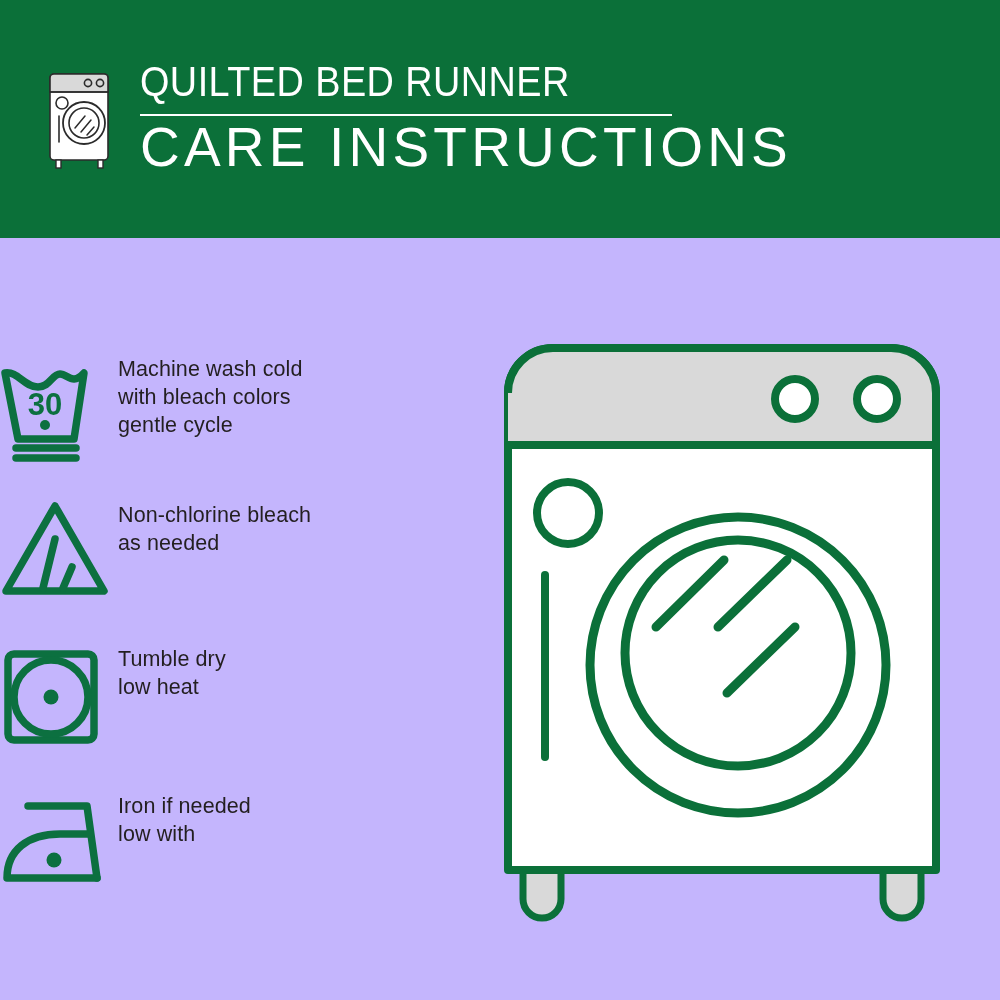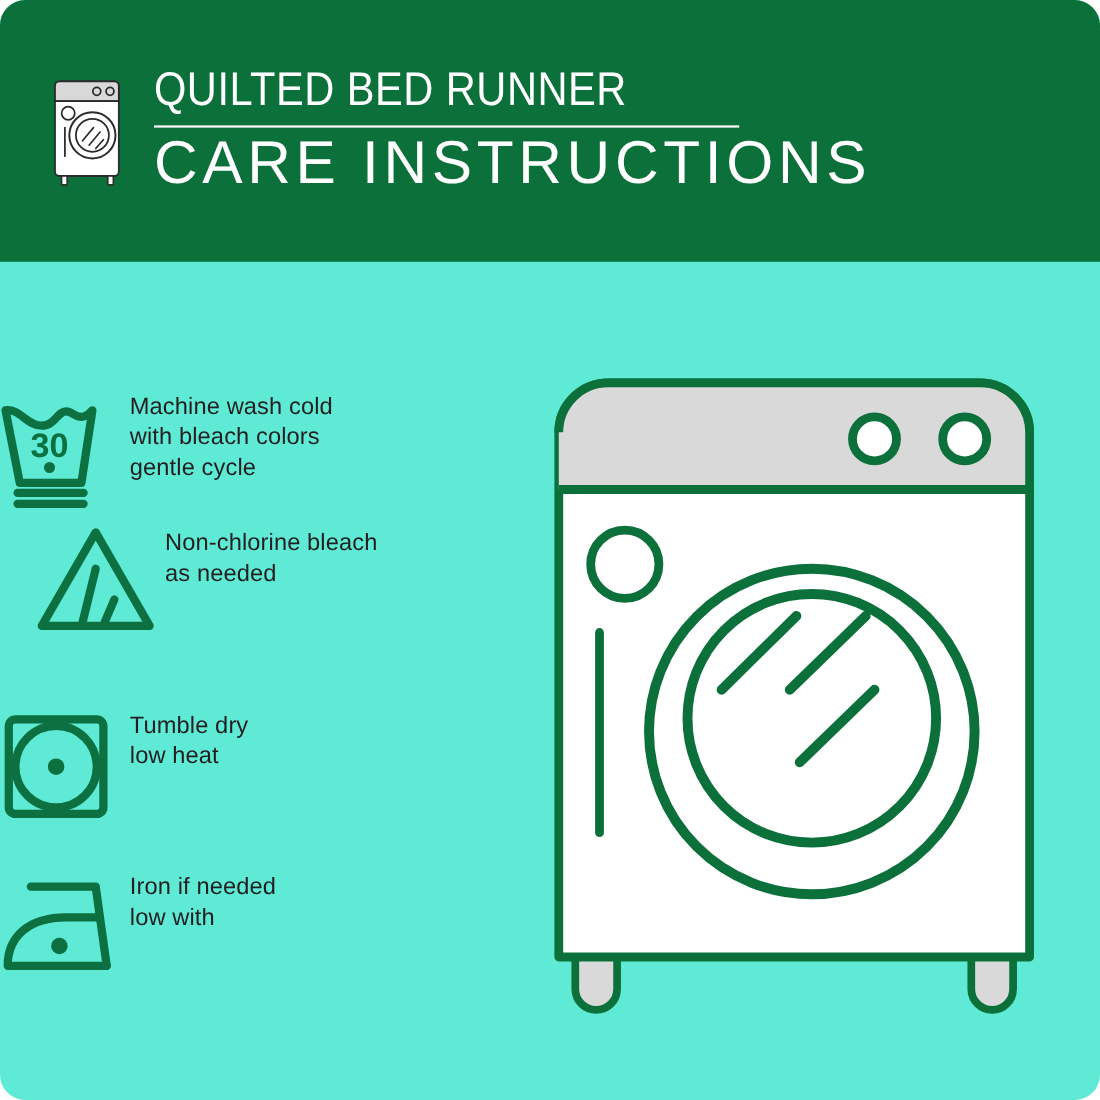--- a/index.html
+++ b/index.html
@@ -8,23 +8,22 @@
     padding: 0;
     background: #ffffff;
   }
   body {
     font-family: "Liberation Sans", sans-serif;
   }
   #page {
     position: relative;
     width: 1000px;
     height: 1000px;
-    background: #5eead4;
+    background: #c4b5fd;
     overflow: hidden;
-    border-radius: 23px;
   }
 
   
   #header-band {
     position: absolute;
     left: 0;
     top: 0;
     width: 1000px;
     height: 238px;
     background: #0b7039;
@@ -99,21 +98,21 @@
     color: #231f20;
     font-size: 21.5px;
     line-height: 28px;
     letter-spacing: 0.1px;
     padding-top: 2px;
     white-space: pre-line;
   }
 
   
   #care-row-wash   { top: 115px; }
-  #care-row-bleach { top: 239px; padding-left: 32px; }
+  #care-row-bleach { top: 261px; }
   #care-row-dry    { top: 405px; }
   #care-row-iron   { top: 552px; }
 
   .care-symbol svg { display: block; }
   .care-text-wrap { padding-left: 8px; }
 
   
   #machine-illustration {
     position: absolute;
     left: 495px;

